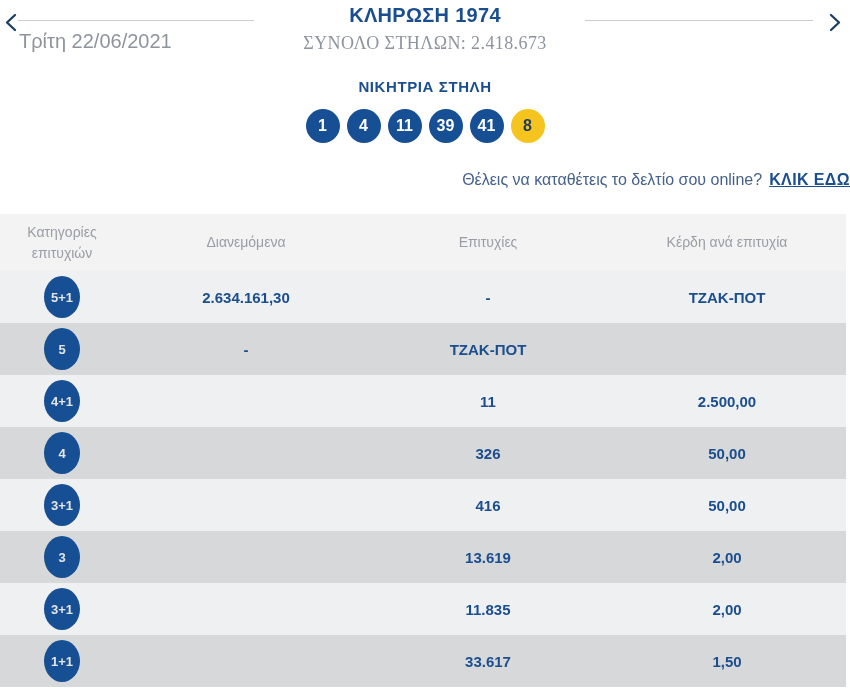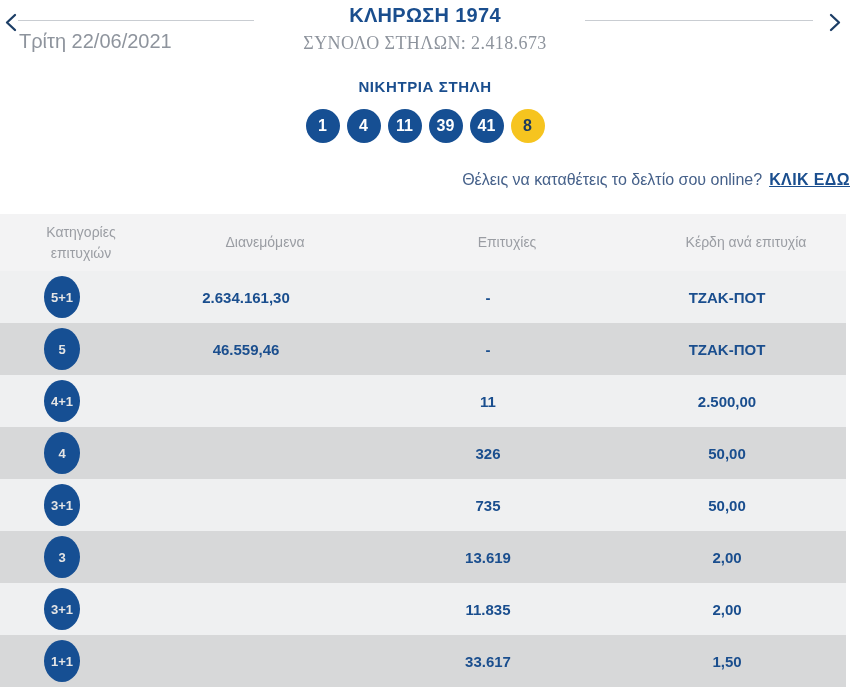--- a/index.html
+++ b/index.html
@@ -41,21 +41,21 @@
   .ball.joker{background:var(--joker-yellow);color:var(--joker-text);}
 
   
   .cta{margin-top:28px;text-align:right;font-size:16px;color:var(--cta-text);}
   .cta .cta-link{margin-left:7px;color:var(--navy);font-weight:bold;text-decoration:underline;
     letter-spacing:.4px;cursor:pointer;}
 
   
   .results{margin-top:25px;width:846px;}
   .grid{display:grid;grid-template-columns:124px 244px 240px 238px;align-items:center;text-align:center;}
-  .thead{height:57px;background:var(--header-bg);color:var(--header-text);font-size:14px;line-height:1.45;padding-left:19px;}
+  .thead{height:57px;background:var(--header-bg);color:var(--header-text);font-size:14px;line-height:1.45;}
   .thead .cell:first-child{padding:0 14px;}
   .trow{height:52px;color:var(--navy);font-size:15px;font-weight:bold;}
   .trow.light{background:var(--row-light);}
   .trow.dark{background:var(--row-dark);}
   .badge{width:36px;height:42px;border-radius:50%;background:var(--ball-blue);color:#e5e5e5;
     font-size:13px;font-weight:bold;display:flex;align-items:center;justify-content:center;margin:0 auto;}
 </style>
 </head>
 <body>
 
@@ -111,21 +111,20 @@
       </div>
     <div>2.634.161,30</div>
     <div>-</div>
     <div>ΤΖΑΚ-ΠΟΤ</div>
   </div>
 
   <div class="grid trow dark">
     <div>
         <span class="badge">5</span>
       </div>
-    <div>46.559,46</div>
     <div>-</div>
     <div>ΤΖΑΚ-ΠΟΤ</div>
   </div>
 
   <div class="grid trow light">
     <div>
         <span class="badge">4+1</span>
       </div>
     <div></div>
     <div>11</div>
@@ -139,21 +138,21 @@
     <div></div>
     <div>326</div>
     <div>50,00</div>
   </div>
 
   <div class="grid trow light">
     <div>
         <span class="badge">3+1</span>
       </div>
     <div></div>
-    <div>735</div>
+    <div>416</div>
     <div>50,00</div>
   </div>
 
   <div class="grid trow dark">
     <div>
         <span class="badge">3</span>
       </div>
     <div></div>
     <div>13.619</div>
     <div>2,00</div>

